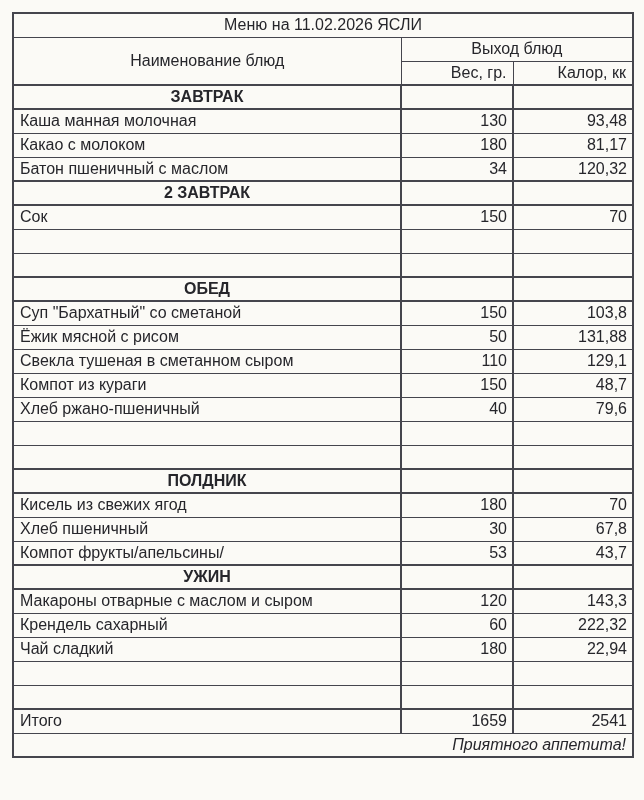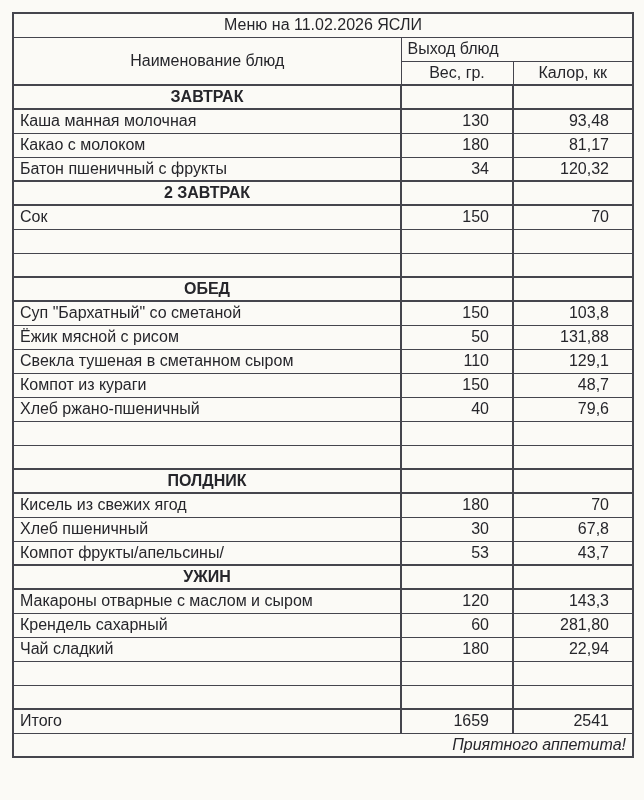--- a/index.html
+++ b/index.html
@@ -53,25 +53,25 @@
   .hdr {
     font-weight: bold;
     border-bottom: 2px solid var(--border);
   }
   .hdr-name {
     text-align: center;
     vertical-align: middle;
     border-right: 2px solid var(--border);
     margin-top: 37px;
   }
-  .hdr-group { height: 23px; }
-  .hdr-sub { text-align: center; }
+  .hdr-group { text-align: center; height: 23px; }
+  .hdr-sub { text-align: right; }
 
   tbody td.c-name { text-align: left; border-right: 2px solid var(--border); }
-  tbody td.c-num  { text-align: right; padding-right: 23px; }
+  tbody td.c-num  { text-align: right; padding-right: 5px; }
   tbody td.c-num + td.c-num { border-left: 2px solid var(--border); }
 
   tr.section td {
     font-weight: bold;
     border-top: 2px solid var(--border);
     border-bottom: 2px solid var(--border);
   }
   tr.section td.c-name { text-align: center; }
   tr.total td { border-top: 2px solid var(--border); margin-top: 16px; }
 
@@ -117,21 +117,21 @@
           <td class="c-name">Каша манная молочная</td>
           <td class="c-num">130</td>
           <td class="c-num">93,48</td>
         </tr>
         <tr class="dish">
           <td class="c-name">Какао с молоком</td>
           <td class="c-num">180</td>
           <td class="c-num">81,17</td>
         </tr>
         <tr class="dish">
-          <td class="c-name">Батон пшеничный с фрукты</td>
+          <td class="c-name">Батон пшеничный с маслом</td>
           <td class="c-num">34</td>
           <td class="c-num">120,32</td>
         </tr>
         <tr class="section">
           <td class="c-name">2 ЗАВТРАК</td>
           <td class="c-num"></td>
           <td class="c-num"></td>
         </tr>
         <tr class="dish">
           <td class="c-name">Сок</td>
@@ -214,21 +214,21 @@
           <td class="c-num"></td>
         </tr>
         <tr class="dish">
           <td class="c-name">Макароны отварные с маслом и сыром</td>
           <td class="c-num">120</td>
           <td class="c-num">143,3</td>
         </tr>
         <tr class="dish">
           <td class="c-name">Крендель сахарный</td>
           <td class="c-num">60</td>
-          <td class="c-num">281,80</td>
+          <td class="c-num">222,32</td>
         </tr>
         <tr class="dish">
           <td class="c-name">Чай сладкий</td>
           <td class="c-num">180</td>
           <td class="c-num">22,94</td>
         </tr>
         <tr class="empty">
           <td class="c-name"></td>
           <td class="c-num"></td>
           <td class="c-num"></td>

